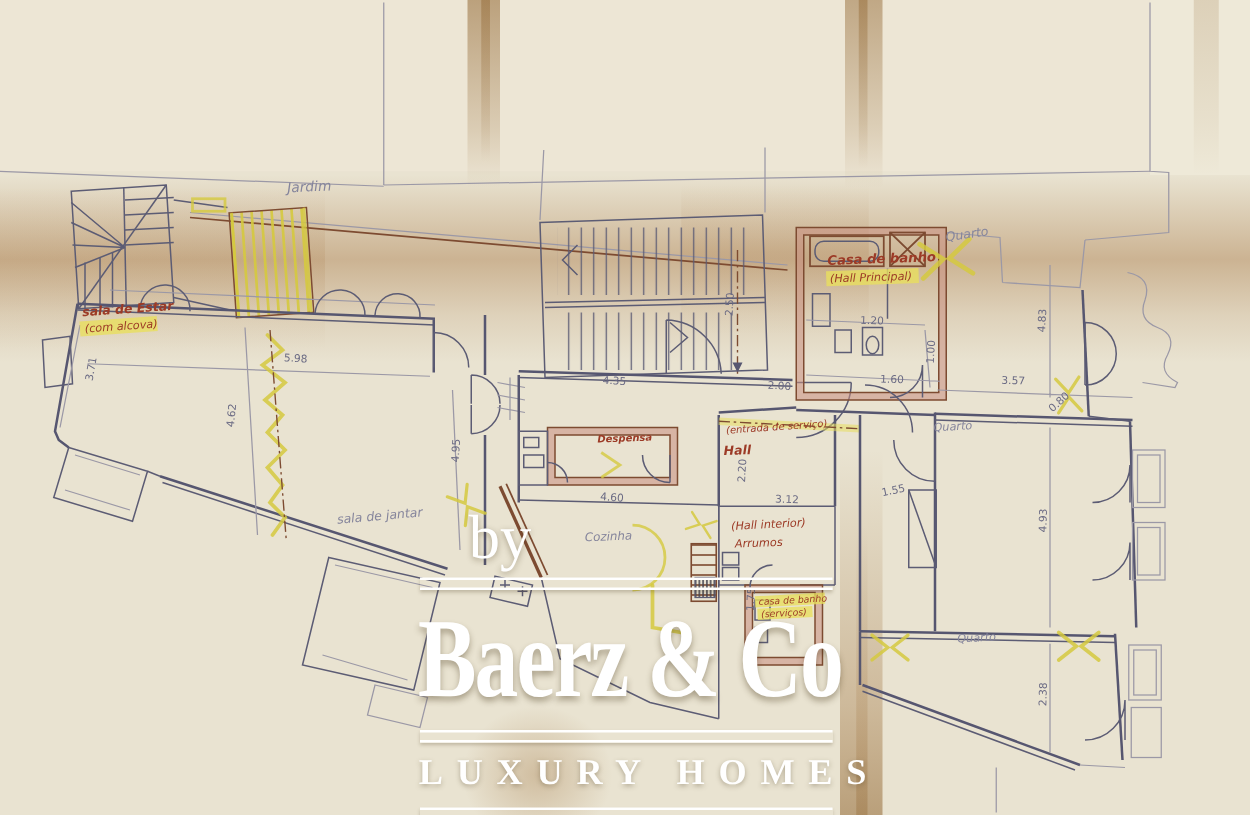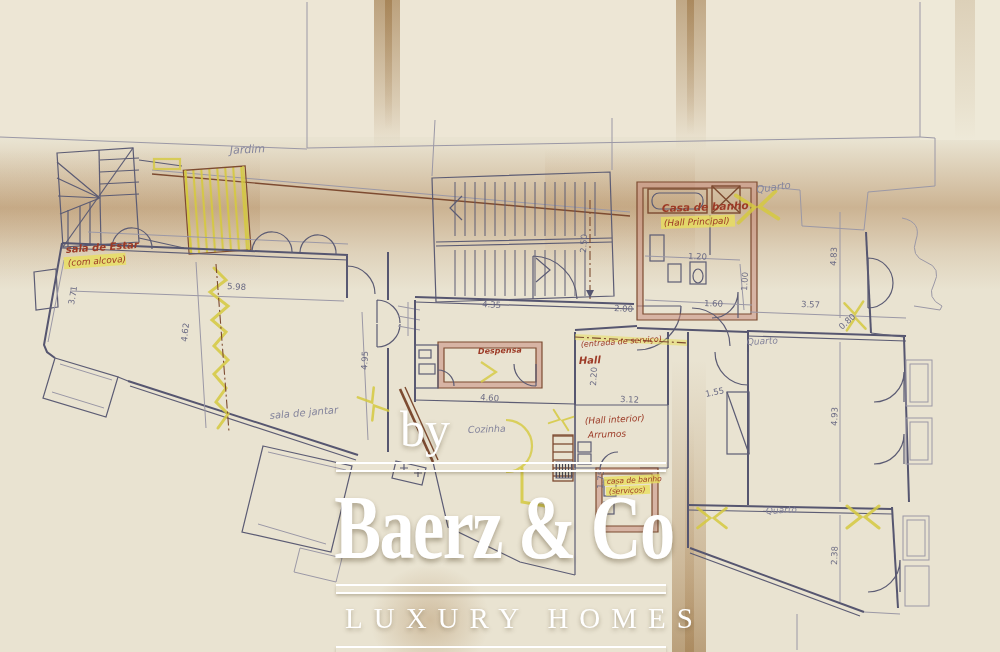--- a/index.html
+++ b/index.html
@@ -15,23 +15,23 @@
   .yel{stroke:#d5c93f;fill:none;stroke-width:3;stroke-linecap:round;stroke-opacity:.85}
   .yel2{stroke:#d5c93f;fill:none;stroke-width:2.2;stroke-opacity:.8}
   .dashdot{stroke:#7d4b31;stroke-width:1.1;fill:none;stroke-dasharray:9 3 2 3}
   .dim{font-family:"DejaVu Sans",sans-serif;font-size:8.5px;fill:#6b6b84}
   .redl{font-family:"DejaVu Sans",sans-serif;font-style:italic;fill:#9c3a26}
   .penl{font-family:"DejaVu Sans",sans-serif;font-style:italic;fill:#85859c}
   .hl{fill:#e8df5e;opacity:.8}
   
   .wm{position:absolute;left:0;top:0;width:1000px;height:652px;pointer-events:none;color:#fff;font-family:"Liberation Serif",serif}
   .wm *{position:absolute}
-  #wm-by{left:350px;top:400px;width:100px;text-align:right;font-size:50px;font-weight:400;text-shadow:0 2px 5px rgba(70,55,25,.4)}
+  #wm-by{left:350px;top:400px;width:100px;text-align:center;font-size:50px;font-weight:400;text-shadow:0 2px 5px rgba(70,55,25,.4)}
   #wm-brand{left:287px;top:476px;width:430px;text-align:center;font-size:90px;font-weight:700;white-space:nowrap;transform:scaleX(.78);transform-origin:50% 50%;letter-spacing:-2px;text-shadow:0 3px 6px rgba(70,55,25,.4)}
-  #wm-tagline{left:334px;top:602px;width:360px;text-align:right;font-size:29px;font-weight:400;letter-spacing:11px;text-indent:11px;white-space:nowrap;text-shadow:0 2px 4px rgba(70,55,25,.35)}
+  #wm-tagline{left:324px;top:602px;width:360px;text-align:right;font-size:29px;font-weight:700;letter-spacing:11px;text-indent:11px;white-space:nowrap;text-shadow:0 2px 4px rgba(70,55,25,.35)}
   .wm-rule{left:336px;width:330px;height:6px;border-top:2px solid #fff;border-bottom:2px solid #fff;box-shadow:0 2px 3px rgba(70,55,25,.25)}
   #rule1{top:462px}#rule2{top:584px}#rule3{top:646px}
 </style>
 </head>
 <body>
 
 <div class="stage">
 
 <svg width="1000" height="652" viewBox="0 0 1000 652">
   <defs>

